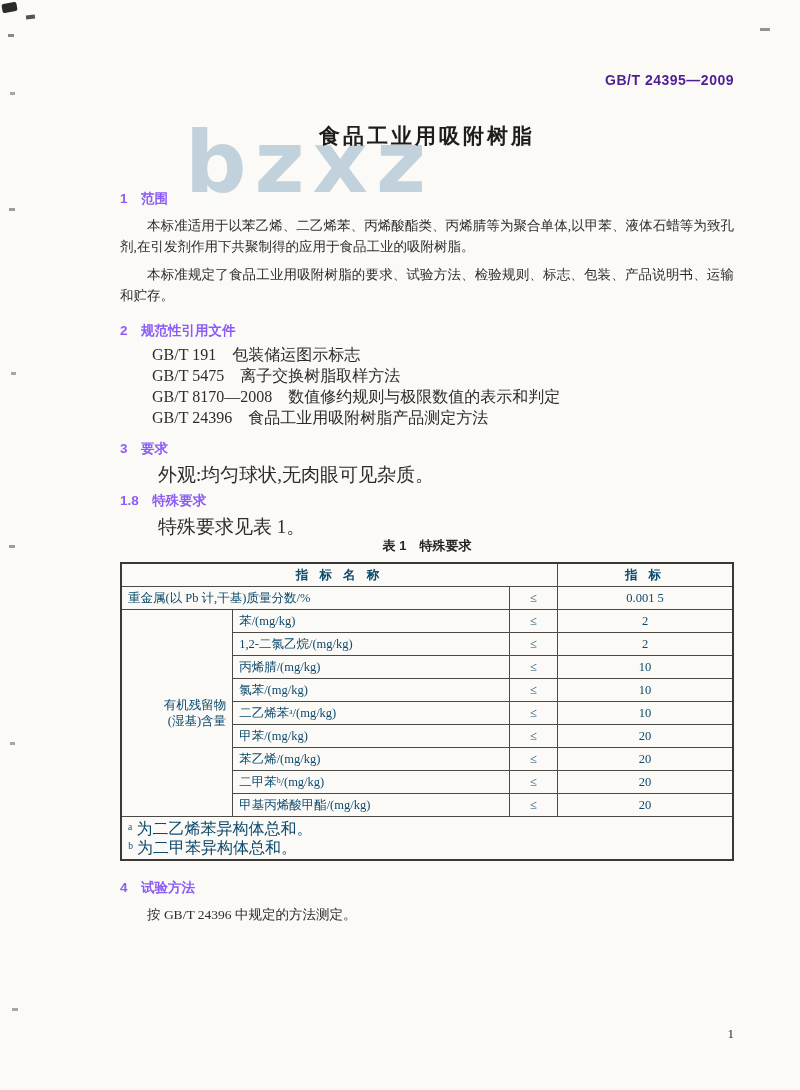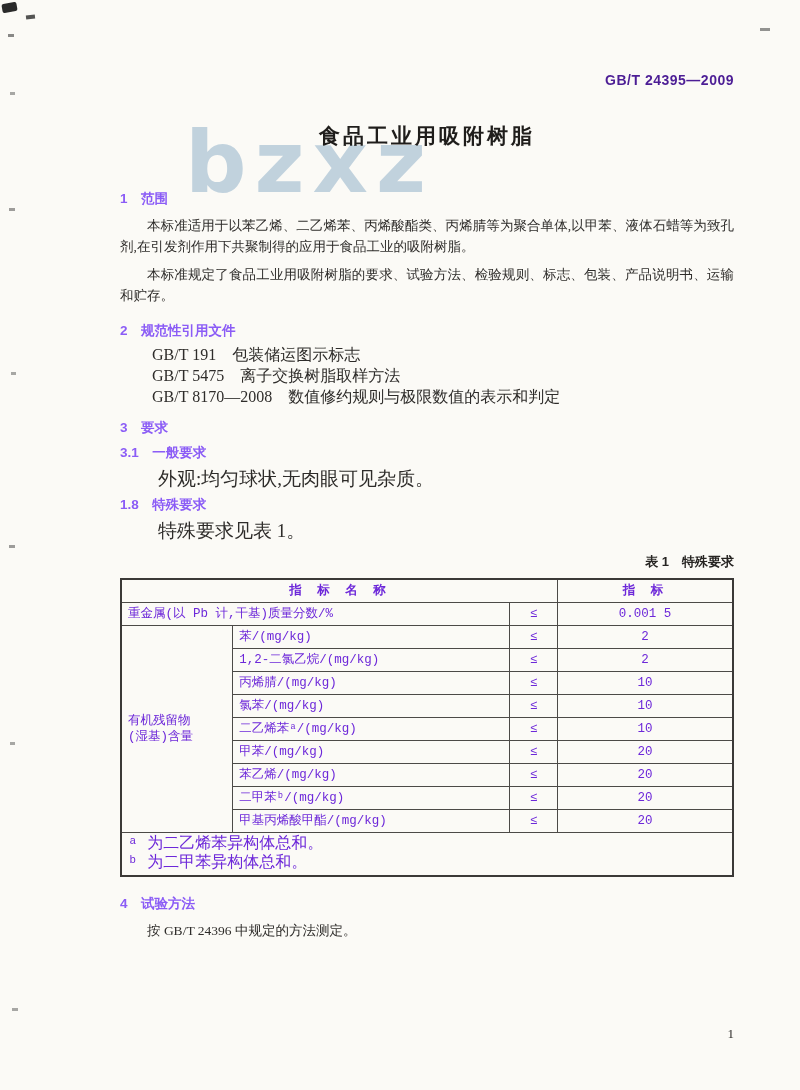--- a/index.html
+++ b/index.html
@@ -80,51 +80,49 @@
     text-indent: 2em;
   }
   .ref-list { margin-top: 4px; }
   .ref-line {
     font-size: 16px;
     line-height: 21px;
     padding-left: 32px;
   }
   
   .table-caption {
-    margin-top: 12px;
-    text-align: right;
+    text-align: center;
     font-family: "Liberation Sans", sans-serif;
     font-weight: bold;
     font-size: 13px;
     color: #262422;
   }
   table.spec {
     margin-top: 7px;
     width: 100%;
     border-collapse: collapse;
     border: 2px solid #3b3937;
     font-size: 12.5px;
-    color: #6d28d9;
-    font-family: Liberation Mono, monospace;
+    color: #0c4a6e;
   }
   table.spec td {
     border: 1px solid #4c4a47;
     padding: 2px 6px;
     height: 23px;
     line-height: 16px;
   }
   td.c { text-align: center; }
   td.l { text-align: left; padding-left: 10px; }
   td.hdr {
     height: 25px;
     font-weight: bold;
     letter-spacing: 4px;
   }
   td.group {
-    text-align: left;
+    text-align: right;
     line-height: 20px;
     padding: 2px 8px;
   }
   td.fn {
     padding: 5px 10px 6px 18px;
     height: auto;
   }
   td.fn .fn-line {
     font-size: 16px;
     line-height: 19px;
@@ -182,24 +180,24 @@
 
     <h2 class="sec-heading h-s1">1　范围</h2>
     <p class="para">本标准适用于以苯乙烯、二乙烯苯、丙烯酸酯类、丙烯腈等为聚合单体,以甲苯、液体石蜡等为致孔剂,在引发剂作用下共聚制得的应用于食品工业的吸附树脂。</p>
     <p class="para">本标准规定了食品工业用吸附树脂的要求、试验方法、检验规则、标志、包装、产品说明书、运输和贮存。</p>
 
     <h2 class="sec-heading h-s2">2　规范性引用文件</h2>
     <div class="ref-list">
       <div class="ref-line">GB/T 191　包装储运图示标志</div>
       <div class="ref-line">GB/T 5475　离子交换树脂取样方法</div>
       <div class="ref-line">GB/T 8170—2008　数值修约规则与极限数值的表示和判定</div>
+      <div class="ref-line">GB/T 24396　食品工业用吸附树脂产品测定方法</div>
     </div>
 
     <h2 class="sec-heading h-s3">3　要求</h2>
-    <h3 class="sec-heading h-sub">3.1　一般要求</h3>
     <p class="plain">外观:均匀球状,无肉眼可见杂质。</p>
     <h3 class="sec-heading h-sub">1.8　特殊要求</h3>
     <p class="plain">特殊要求见表 1。</p>
 
     <div class="table-caption">表 1　特殊要求</div>
 
     <table class="spec">
       <colgroup>
         <col style="width:112px">
         <col style="width:278px">

